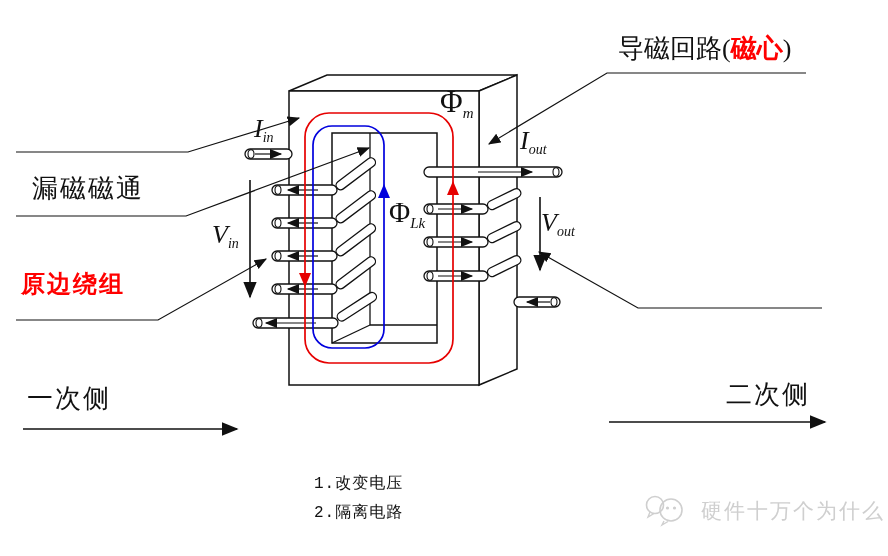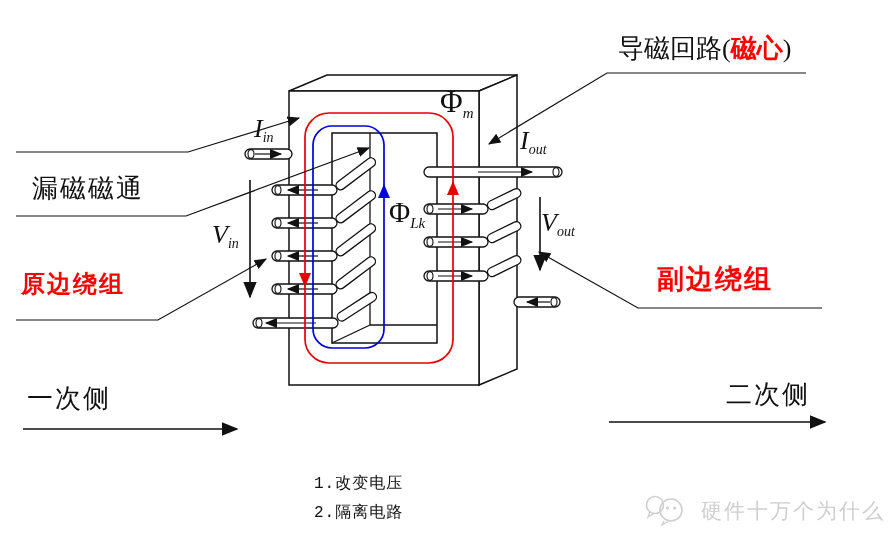--- a/index.html
+++ b/index.html
@@ -146,21 +146,20 @@
     <g>
       <line class="arrow" x1="250" y1="180" x2="250" y2="297" marker-end="url(#ah)"></line>
       <line class="arrow" x1="540" y1="197" x2="540" y2="270" marker-end="url(#ah)"></line>
       <line class="arrow" x1="23" y1="429" x2="237" y2="429" marker-end="url(#ah)"></line>
       <line class="arrow" x1="609" y1="422" x2="825" y2="422" marker-end="url(#ah)"></line>
     </g>
   </svg>
 
   <div class="lbl cjk" style="left:32px; top:176px;">漏磁磁通</div>
   <div class="lbl cjk red" style="left:21px; top:272px; font-size:24px;">原边绕组</div>
-  <div class="lbl cjk red" style="left:657px; top:266px; font-size:27px;">副边绕组</div>
 
   <div class="lbl cjk" style="left:618px; top:36px; letter-spacing:0;">
     <span>导磁回路(</span><span class="red">磁心</span><span>)</span>
   </div>
 
   <div class="lbl cjk" style="left:27px; top:386px;">一次侧</div>
   <div class="lbl cjk" style="left:726px; top:382px;">二次侧</div>
 
   <div class="lbl math" style="left:254px; top:116px;">
     <span>I</span><span class="sub">in</span>

